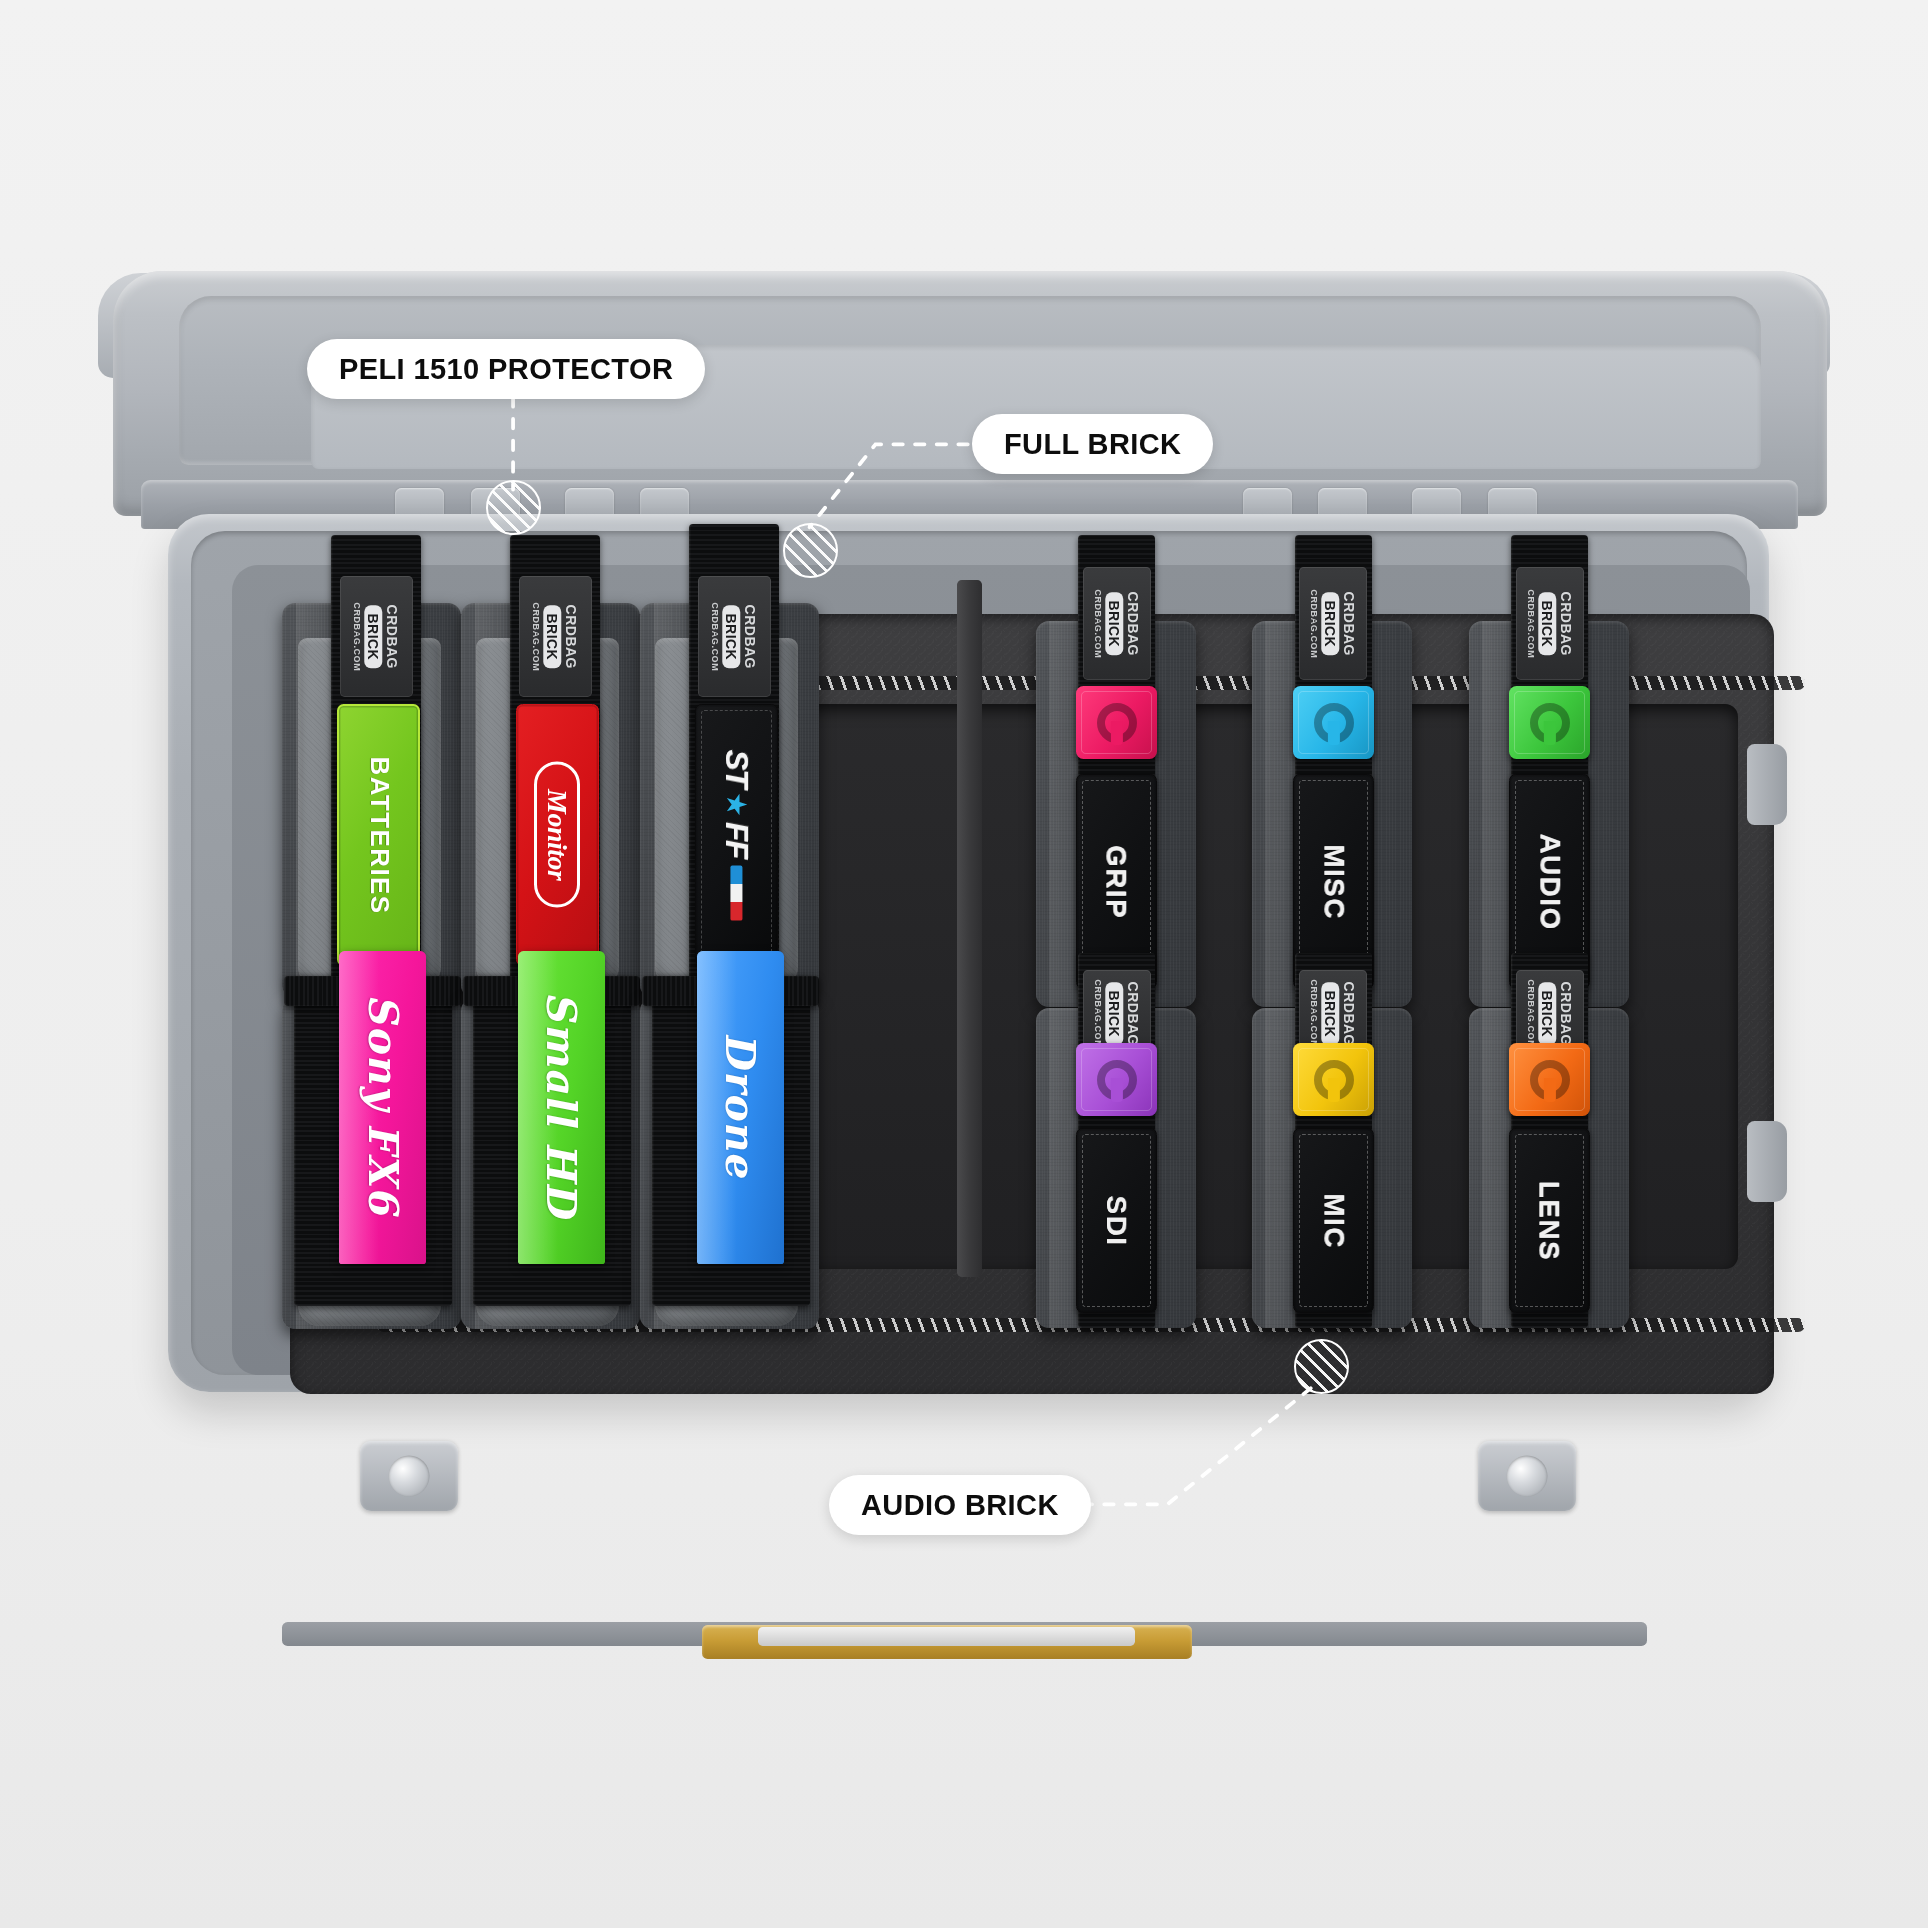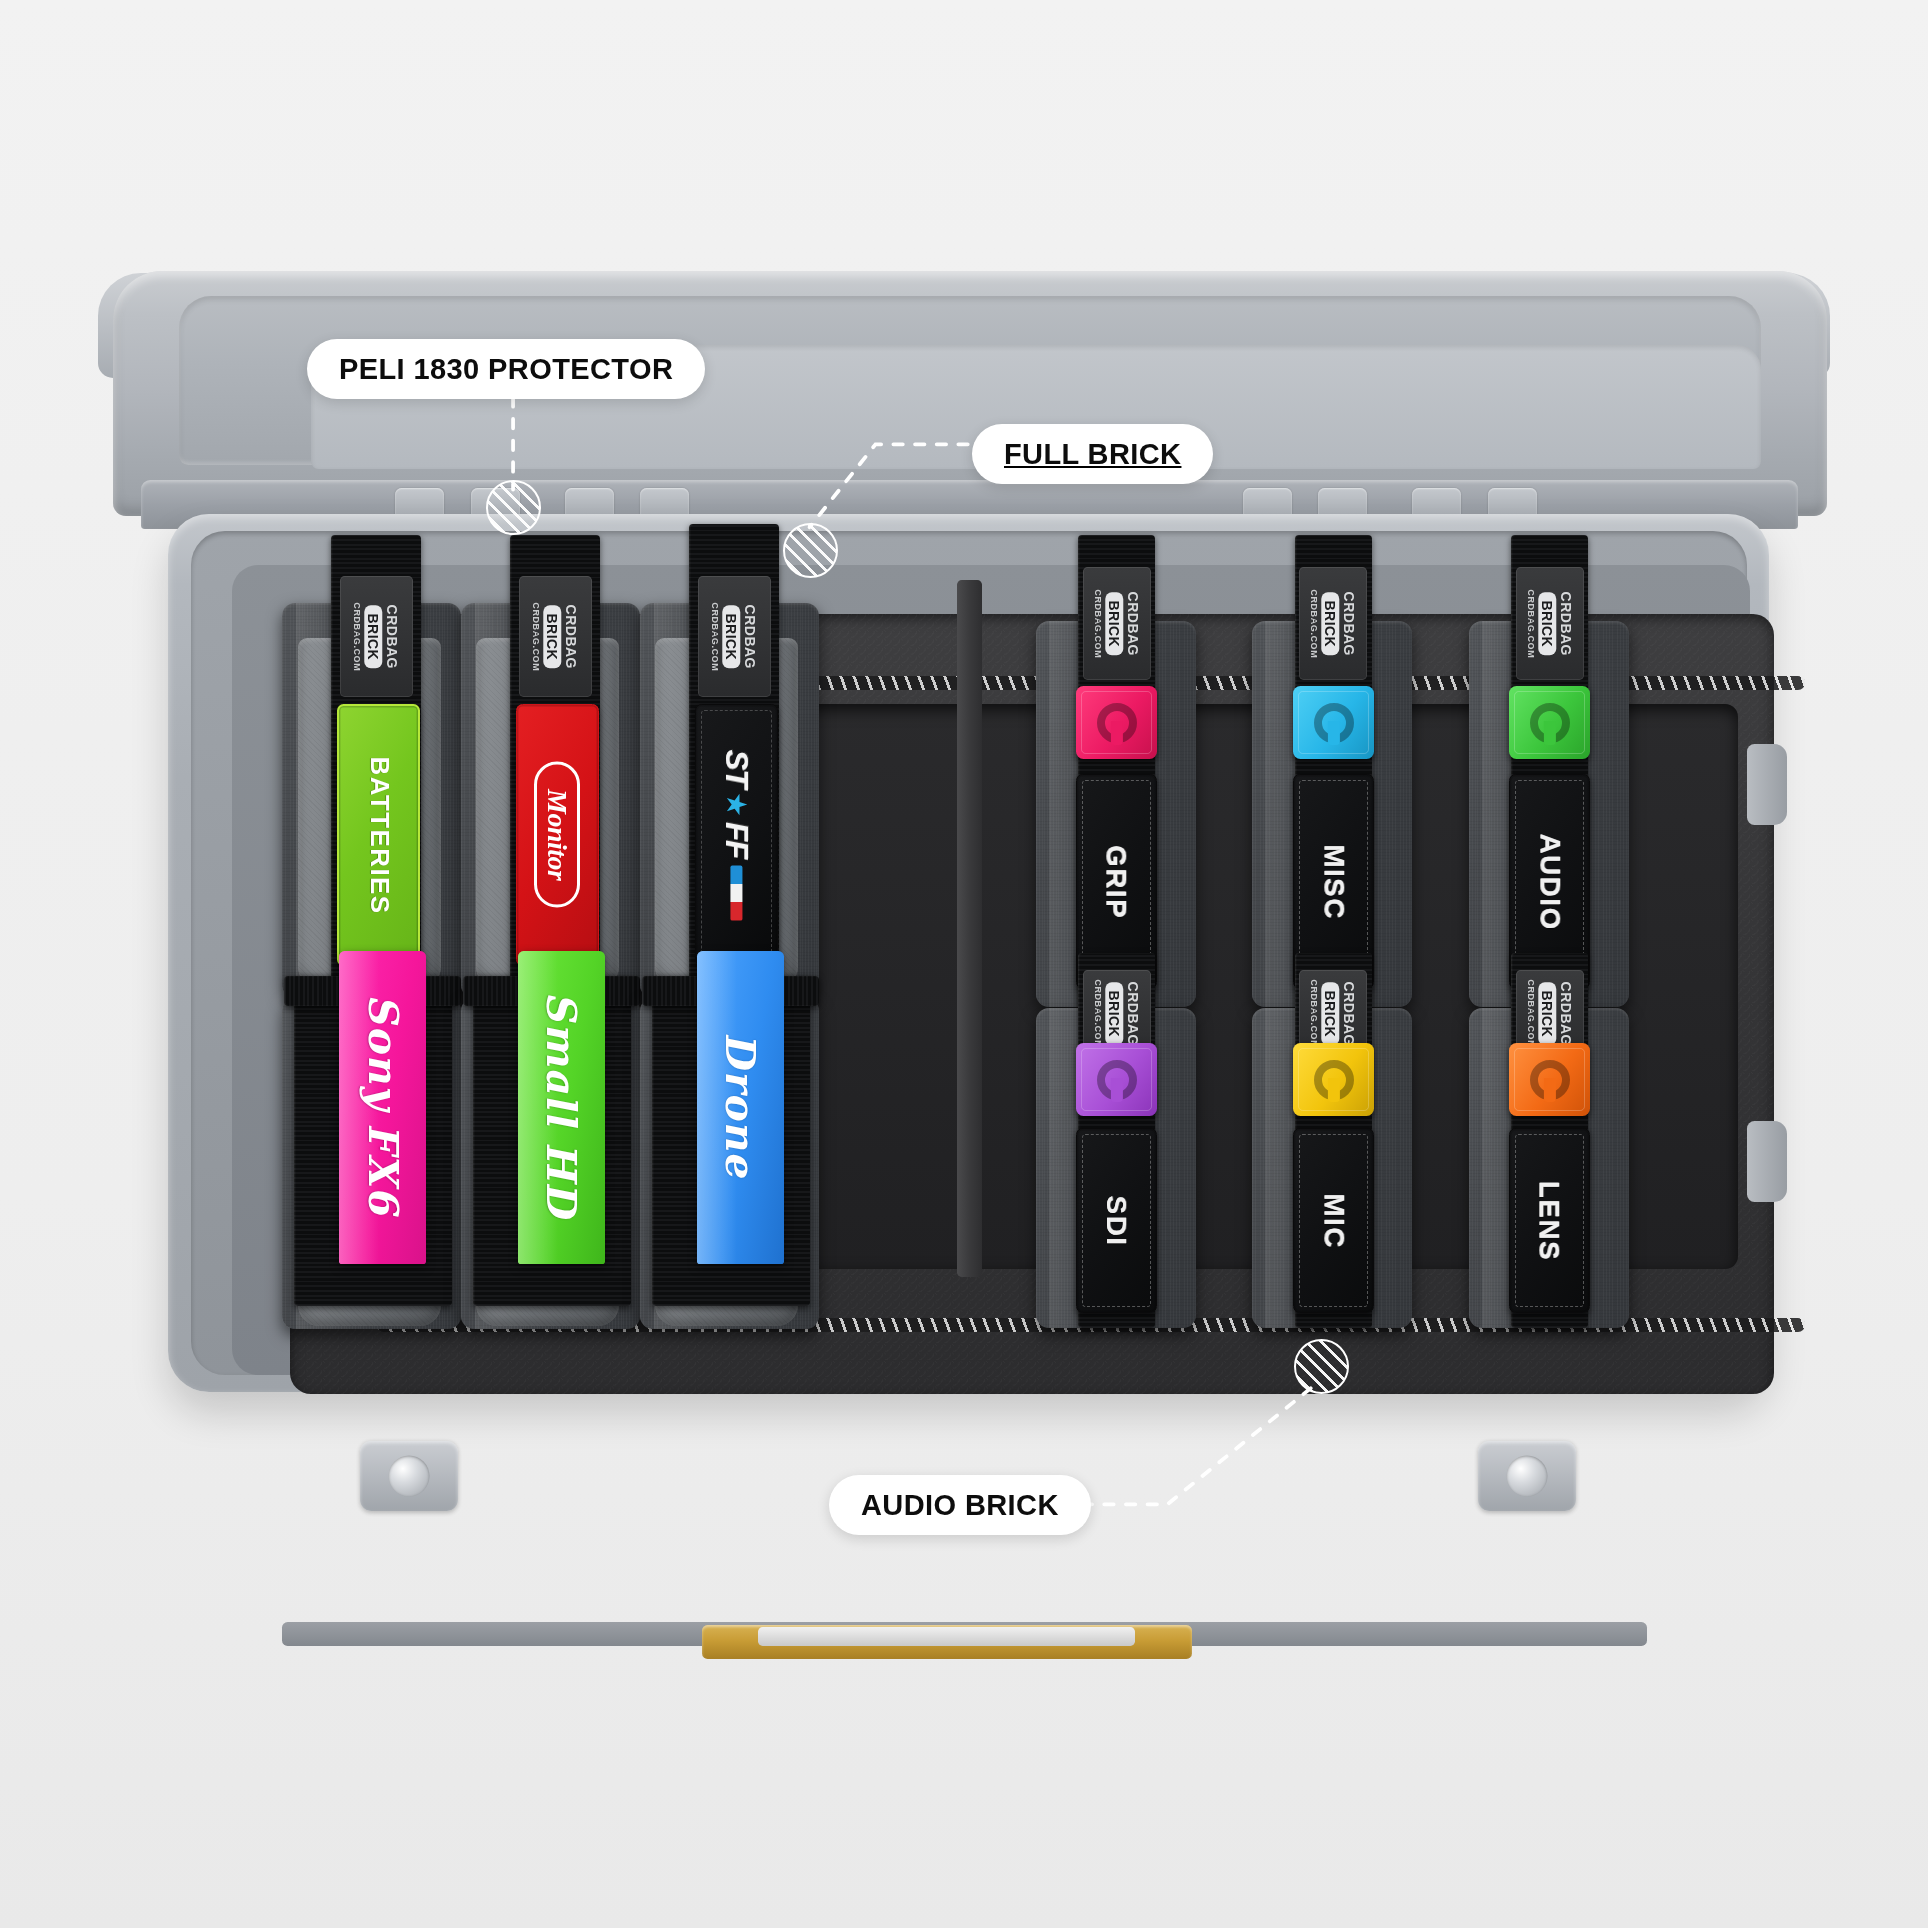--- a/index.html
+++ b/index.html
@@ -659,23 +659,23 @@
     <path d="M 545 422 L 545 500 L 545 520"></path>
     <path d="M 1028 472 L 930 472 L 860 560"></path>
     <path d="M 1150 1598 L 1240 1598 L 1398 1470"></path>
   </svg>
 
   <div class="marker" style="left:486px;  top:480px;"></div>
   <div class="marker" style="left:783px;  top:523px;"></div>
   <div class="marker" style="left:1294px; top:1339px;"></div>
 
   <div class="callout-pill" style="left:307px; top:339px;">
-    <span>PELI 1830 PROTECTOR</span>
+    <span>PELI 1510 PROTECTOR</span>
   </div>
-  <div class="callout-pill" style="left:972px; top:424px;text-decoration:underline;">
+  <div class="callout-pill" style="left:972px; top:414px;">
     <span>FULL BRICK</span>
   </div>
   <div class="callout-pill" style="left:829px; top:1475px;">
     <span>AUDIO BRICK</span>
   </div>
 
 </div>
 
 
 </body></html>

